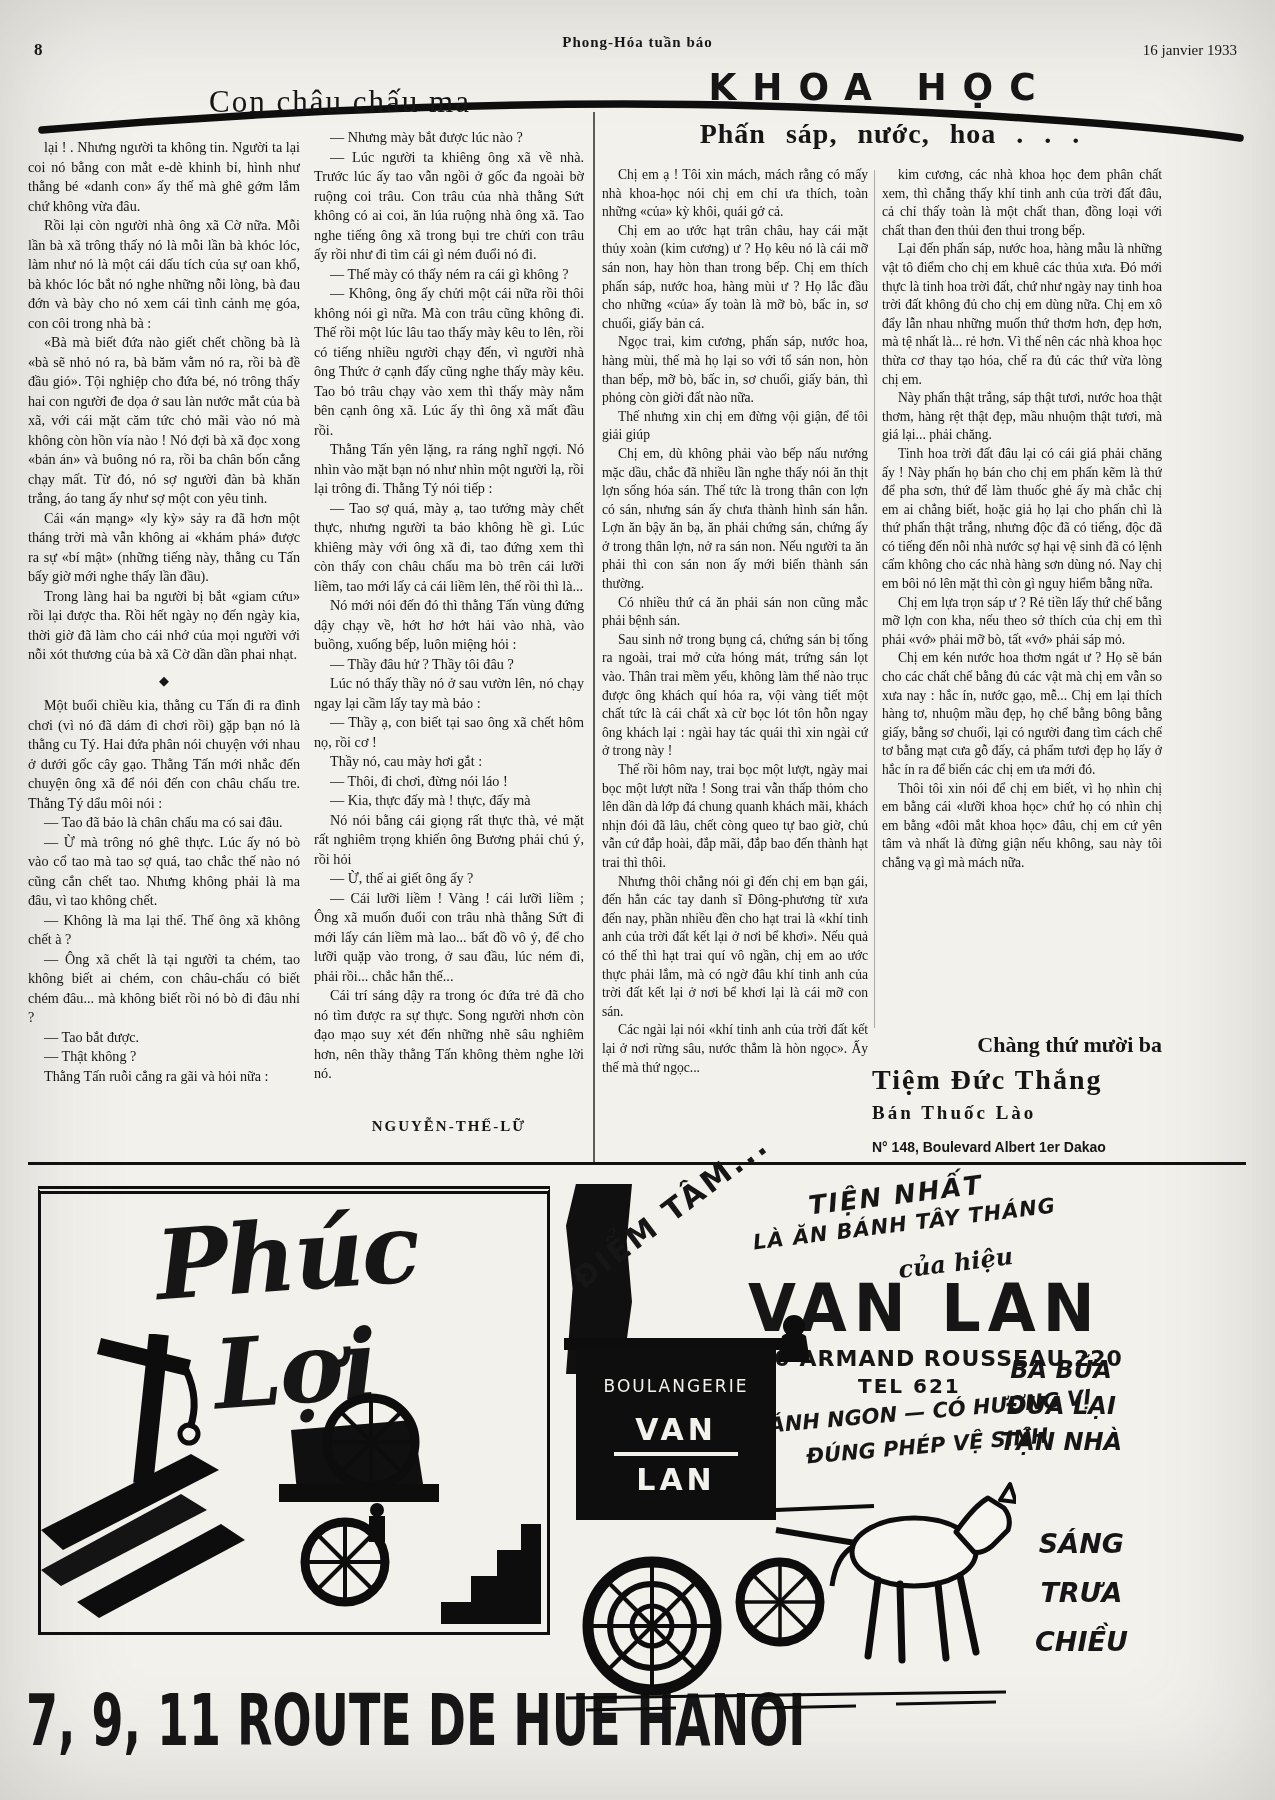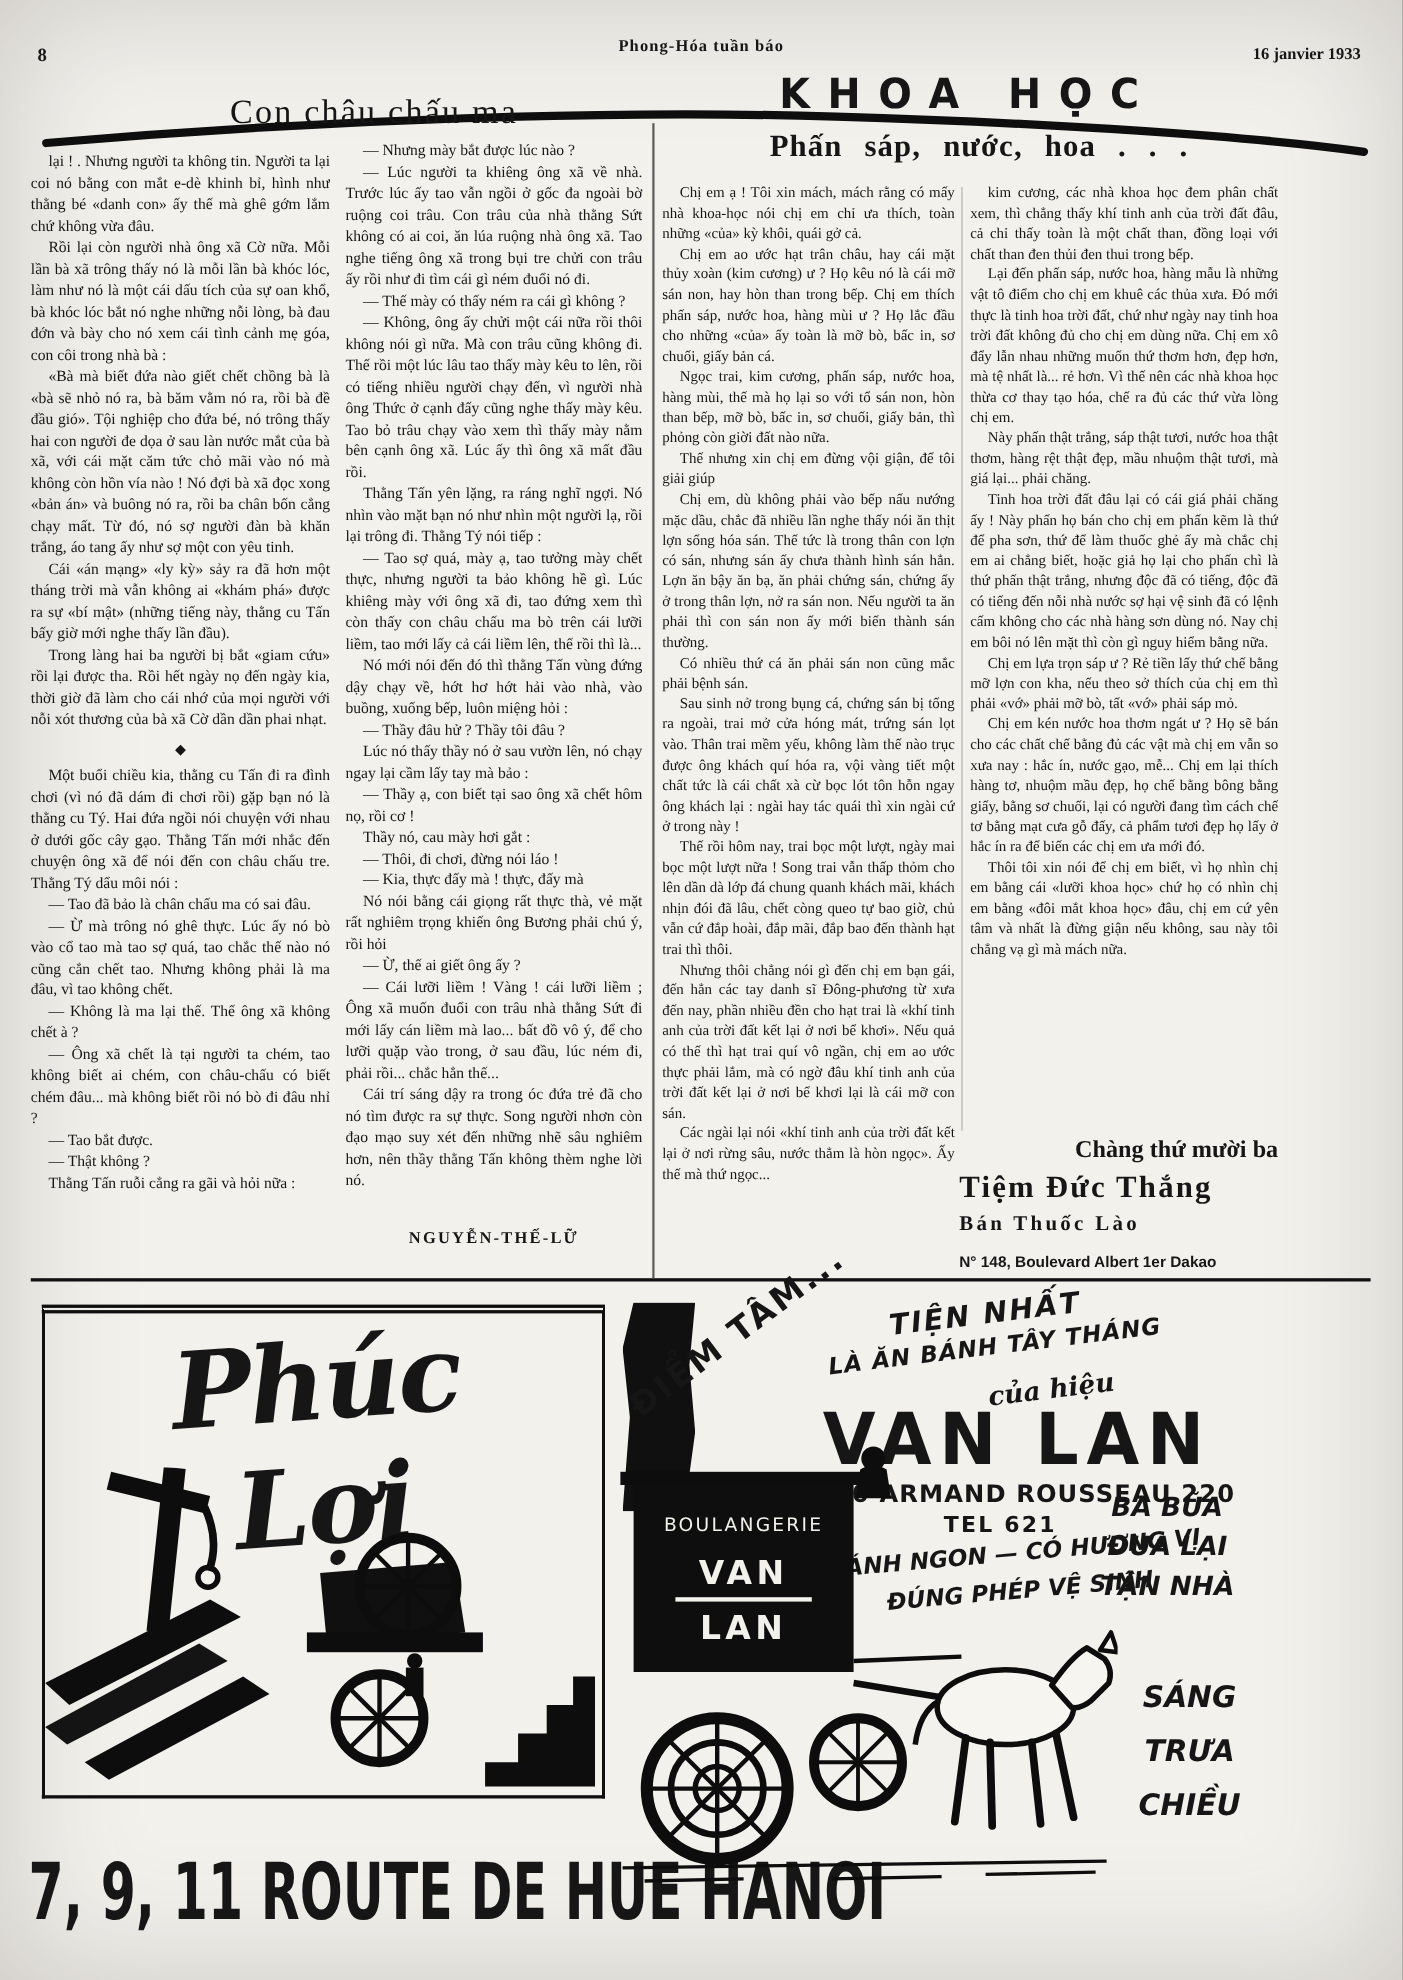--- a/index.html
+++ b/index.html
@@ -5,21 +5,21 @@
   html,body{margin:0;padding:0;background:#888;}
   .page{
     position:relative;width:1275px;height:1800px;margin:0 auto;
     background:#f2f1ec;color:#161616;overflow:hidden;
     font-family:"Liberation Serif","DejaVu Serif",serif;
     box-shadow:inset 0 0 120px rgba(90,85,75,.25);
   }
   
   .hdr-pageno{position:absolute;left:34px;top:40px;font-size:17px;font-weight:bold;}
   .hdr-masthead{position:absolute;left:0;right:0;top:34px;text-align:center;font-size:15px;font-weight:bold;letter-spacing:1px;}
-  .hdr-date{position:absolute;right:38px;top:42px;font-size:15px;font-weight:bold;}
+  .hdr-date{position:absolute;right:38px;top:42px;font-size:15px;font-weight:normal;}
   .hdr-rule{position:absolute;left:0;top:92px;}
   
   .story-title{position:absolute;left:60px;top:58px;width:560px;text-align:center;font-size:31px;font-weight:normal;letter-spacing:2px;}
   .story-subtitle{position:absolute;left:60px;top:100px;width:560px;text-align:center;font-size:15px;font-weight:bold;font-style:italic;}
   .col{position:absolute;text-align:justify;overflow:hidden;}
   .col p{margin:0;text-indent:16px;}
   .col p.sep{text-align:center;text-indent:0;font-size:13px;padding:6px 0;}
   .story-col{font-size:14.2px;line-height:19.5px;}
   #story-col1{left:28px;top:138px;width:272px;height:1018px;}
   #story-col2{left:314px;top:128px;width:270px;height:985px;}
@@ -83,21 +83,21 @@
   </svg>
 
   <h2 class="story-title">Con châu chấu ma</h2>
   <div id="story-col1" class="col story-col">
       <p>lại ! . Nhưng người ta không tin. Người ta lại coi nó bằng con mắt e-dè khinh bỉ, hình như thằng bé «danh con» ấy thế mà ghê gớm lắm chứ không vừa đâu.</p>
       <p>Rồi lại còn người nhà ông xã Cờ nữa. Mỗi lần bà xã trông thấy nó là mỗi lần bà khóc lóc, làm như nó là một cái dấu tích của sự oan khổ, bà khóc lóc bắt nó nghe những nỗi lòng, bà đau đớn và bày cho nó xem cái tình cảnh mẹ góa, con côi trong nhà bà :</p>
       <p>«Bà mà biết đứa nào giết chết chồng bà là «bà sẽ nhỏ nó ra, bà băm vằm nó ra, rồi bà đề đầu gió». Tội nghiệp cho đứa bé, nó trông thấy hai con người đe dọa ở sau làn nước mắt của bà xã, với cái mặt căm tức chỏ mãi vào nó mà không còn hồn vía nào ! Nó đợi bà xã đọc xong «bản án» và buông nó ra, rồi ba chân bốn cẳng chạy mất. Từ đó, nó sợ người đàn bà khăn trắng, áo tang ấy như sợ một con yêu tinh.</p>
       <p>Cái «án mạng» «ly kỳ» sảy ra đã hơn một tháng trời mà vẫn không ai «khám phá» được ra sự «bí mật» (những tiếng này, thằng cu Tấn bấy giờ mới nghe thấy lần đầu).</p>
       <p>Trong làng hai ba người bị bắt «giam cứu» rồi lại được tha. Rồi hết ngày nọ đến ngày kia, thời giờ đã làm cho cái nhớ của mọi người với nỗi xót thương của bà xã Cờ dần dần phai nhạt.</p>
       <p class="sep">◆</p>
-      <p>Một buổi chiều kia, thằng cu Tấn đi ra đình chơi (vì nó đã dám đi chơi rồi) gặp bạn nó là thằng cu Tý. Hai đứa ngồi nói chuyện với nhau ở dưới gốc cây gạo. Thằng Tấn mới nhắc đến chuyện ông xã để nói đến con châu chấu tre. Thằng Tý dẩu môi nói :</p>
+      <p>Một buổi chiều kia, thằng cu Tấn đi ra đình chơi (vì nó đã dám đi chơi rồi) gặp bạn nó là thằng cu Tý. Hai đứa phân nói chuyện với nhau ở dưới gốc cây gạo. Thằng Tấn mới nhắc đến chuyện ông xã để nói đến con châu chấu tre. Thằng Tý dẩu môi nói :</p>
       <p>— Tao đã bảo là chân chấu ma có sai đâu.</p>
       <p>— Ừ mà trông nó ghê thực. Lúc ấy nó bò vào cổ tao mà tao sợ quá, tao chắc thế nào nó cũng cắn chết tao. Nhưng không phải là ma đâu, vì tao không chết.</p>
       <p>— Không là ma lại thế. Thế ông xã không chết à ?</p>
       <p>— Ông xã chết là tại người ta chém, tao không biết ai chém, con châu-chấu có biết chém đâu... mà không biết rồi nó bò đi đâu nhỉ ?</p>
       <p>— Tao bắt được.</p>
       <p>— Thật không ?</p>
       <p>Thằng Tấn ruỗi cẳng ra gãi và hỏi nữa :</p>
     </div>
   <div id="story-col2" class="col story-col">
       <p>— Nhưng mày bắt được lúc nào ?</p>

